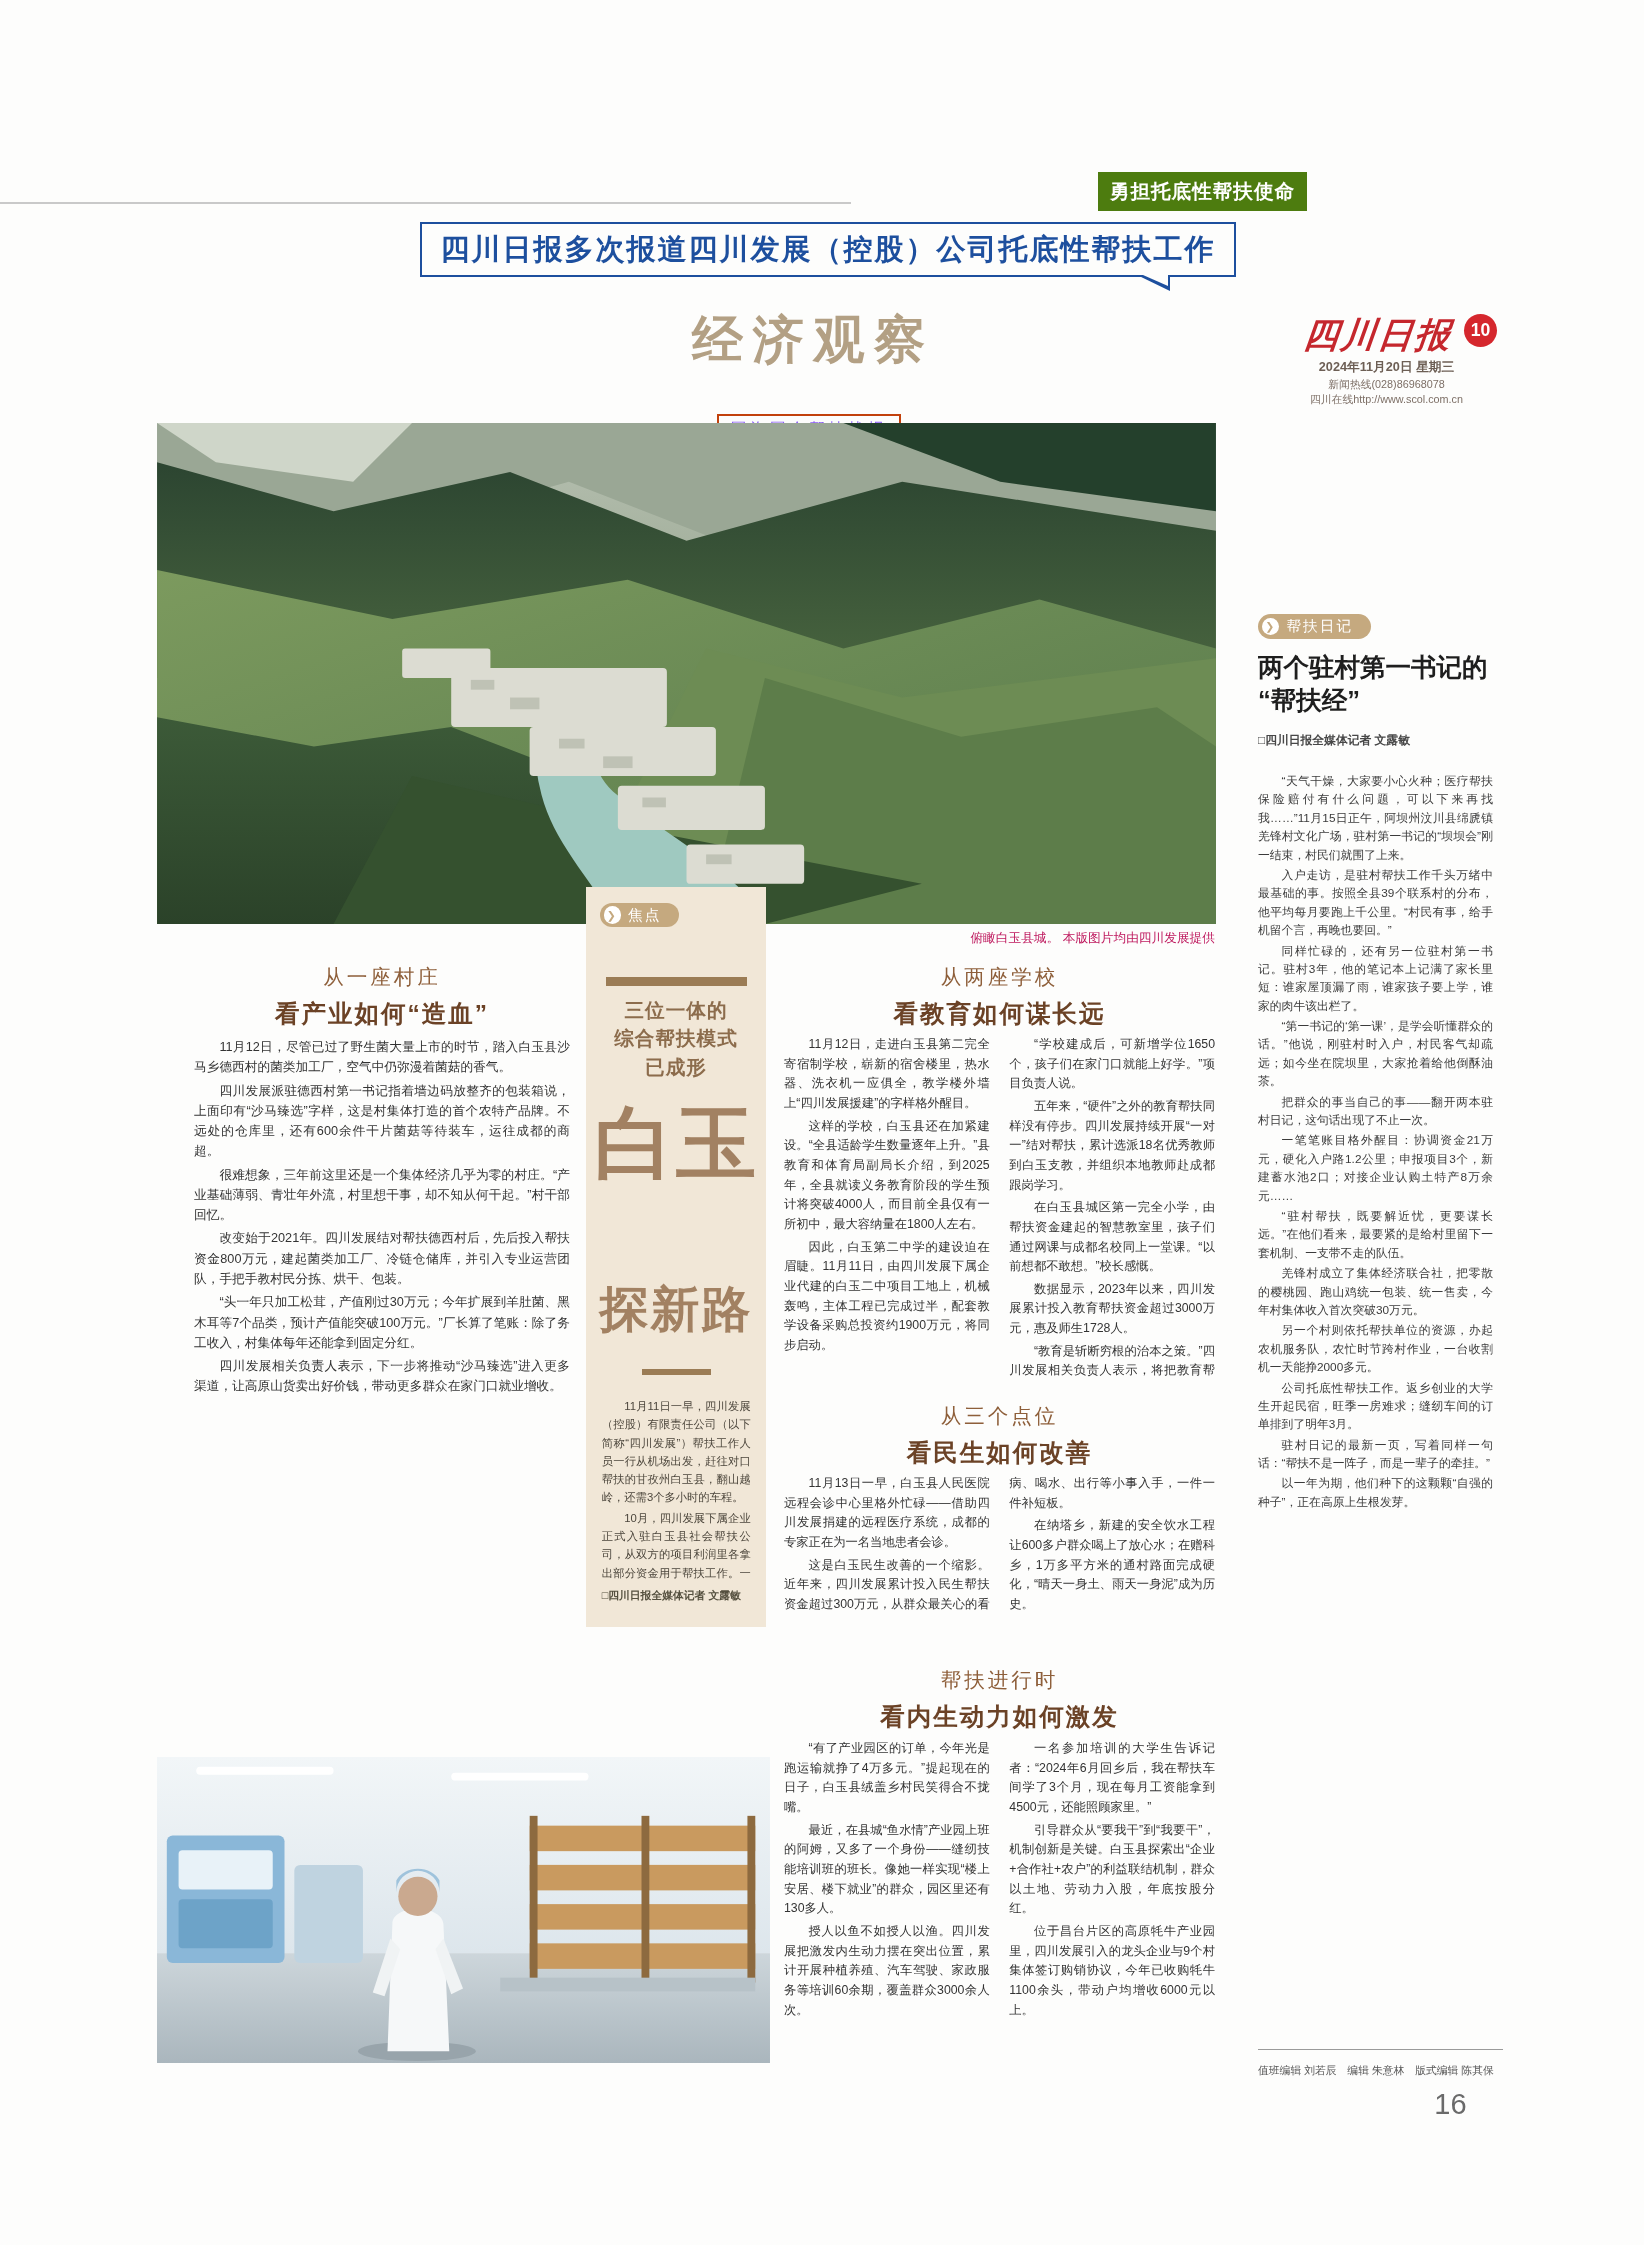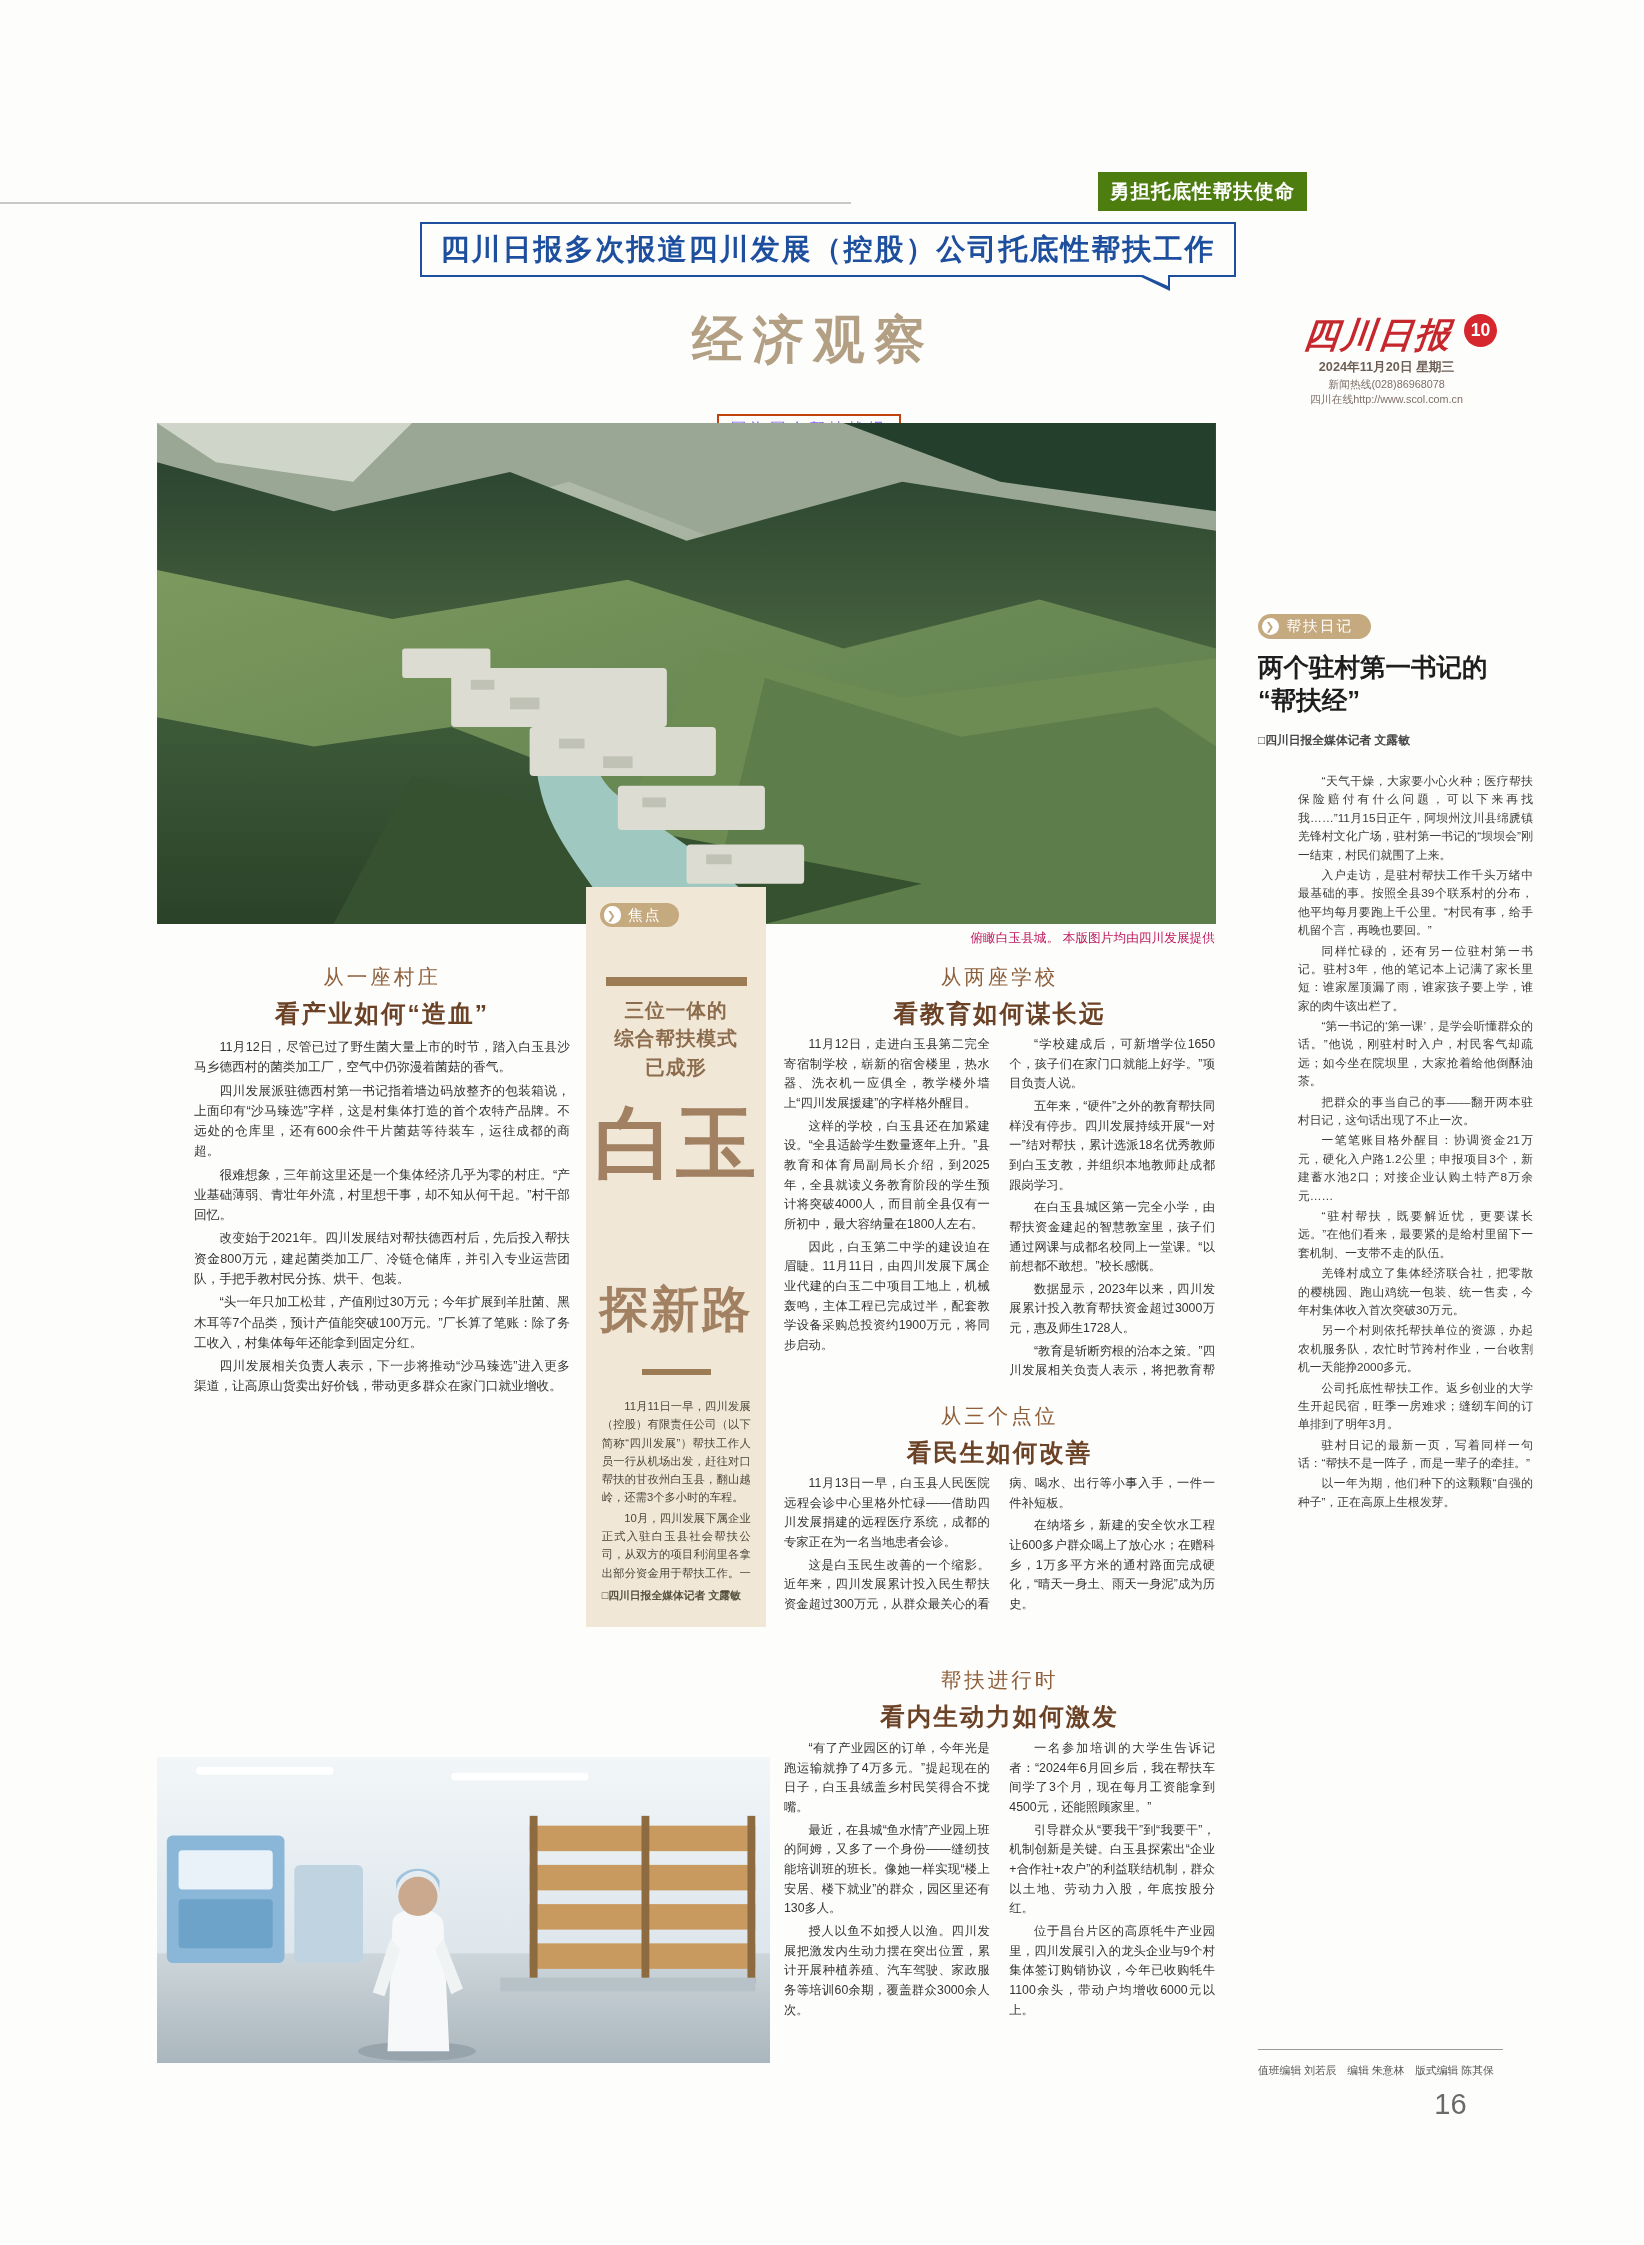--- a/index.html
+++ b/index.html
@@ -55,21 +55,21 @@
   .feature-big2{left:0;top:390px;width:180px;text-align:center;color:#a28162;font-weight:bold;font-size:49px;
                font-family:"DejaVu Serif","Liberation Serif",serif;letter-spacing:2px;}
   .feature-bar2{left:56px;top:482px;width:69px;height:5.9px;background:#9b7c55;}
   .feature-body{left:15.7px;top:510px;width:149px;height:186px;overflow:hidden;}
   .feature-body p{font-size:11.3px;line-height:1.62;text-align:justify;text-indent:2em;color:#4c463c;margin:0 0 2px;}
   .feature-byline{left:15.7px;top:702px;width:149px;font-size:10.8px;font-weight:bold;color:#55503f;}
   
   .diary-pill{left:1258px;top:614px;}
   .diary-title{left:1258px;top:651px;width:255px;font-size:25.5px;font-weight:bold;color:#1e1e1e;line-height:1.3;}
   .diary-byline{left:1258px;top:733px;width:245px;font-size:11.8px;font-weight:bold;color:#474747;}
-  .diary-body{left:1258px;top:772px;width:235px;height:1266px;overflow:hidden;margin-left:40px;}
+  .diary-body{left:1258px;top:772px;width:235px;height:1266px;overflow:hidden;}
   .diary-body p{font-size:11.8px;line-height:1.56;text-align:justify;text-indent:2em;color:#3b3b3b;margin:0 0 2px;}
   .footer-credits{left:1258px;top:2049px;width:245px;border-top:1px solid #9a9a9a;padding-top:14px;
                   font-size:10.8px;color:#555;}
   .page-number{left:1421px;top:2088px;width:59px;text-align:center;font-size:29px;color:#6a6a6a;}
   
   .bphoto{left:157px;top:1757px;width:613px;height:306px;overflow:hidden;}
   .bphoto-caption{left:169px;top:2033px;width:588px;font-size:10.8px;color:#f4f4f4;text-shadow:0 0 3.9px rgba(0,0,0,.55);}
 </style>
 </head>
 <body>

